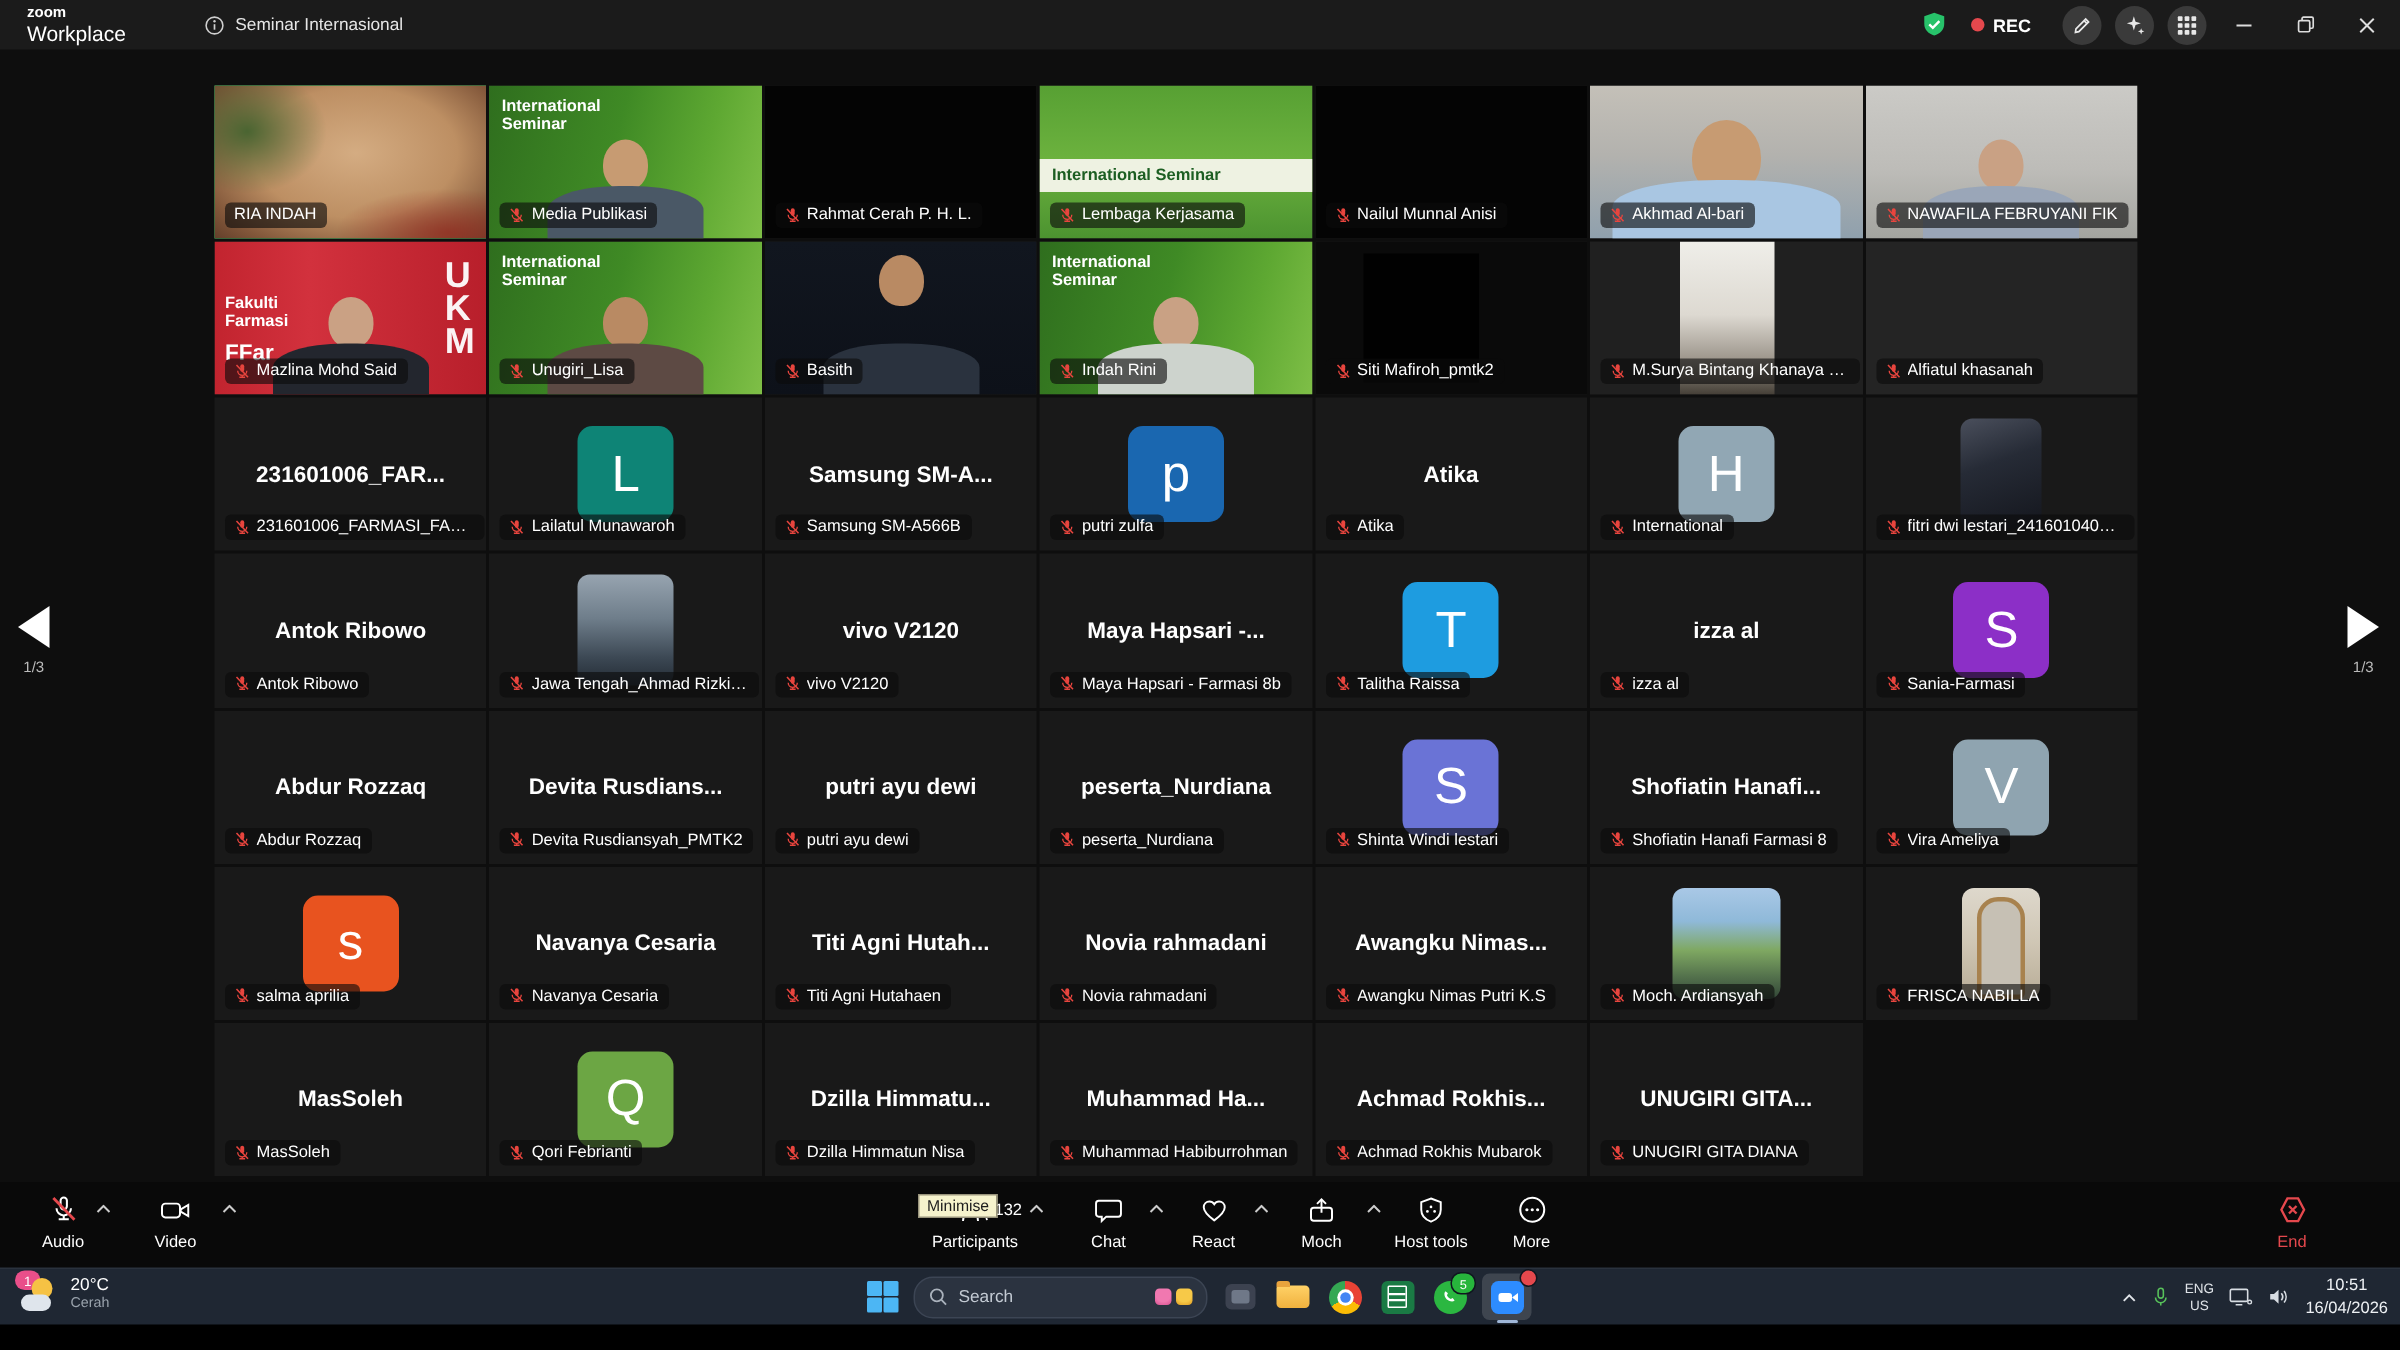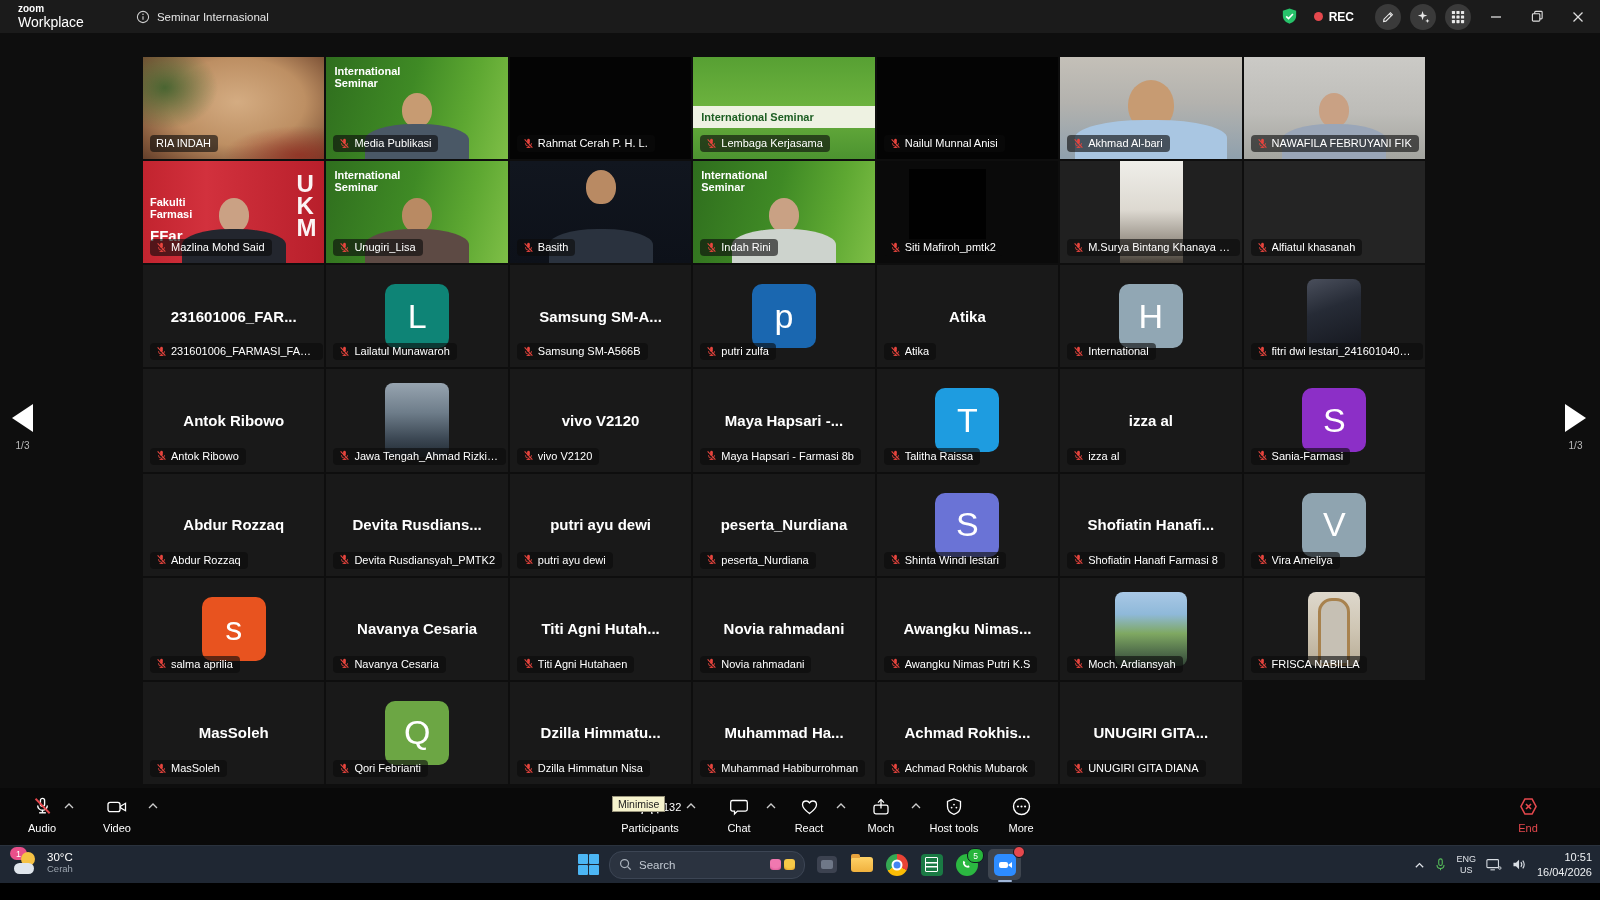--- a/index.html
+++ b/index.html
@@ -121,21 +121,21 @@
   .ic-wa{width:22px;height:22px;border-radius:50%;background:#2bb741;display:flex;align-items:center;justify-content:center;}
   .badge-num{position:absolute;top:-3px;right:-4px;min-width:13px;height:13px;border-radius:7px;background:#27b53c;border:1.5px solid #10161f;color:#fff;font-size:8.5px;display:flex;align-items:center;justify-content:center;padding:0 1px;}
   .zoomwrap{width:33px;height:31px;border-radius:5px;background:rgba(255,255,255,.14);display:flex;align-items:center;justify-content:center;position:relative;cursor:pointer;}
   .zoomwrap::after{content:"";position:absolute;bottom:-2px;left:50%;transform:translateX(-50%);width:14px;height:2.5px;border-radius:2px;background:#9fb6d8;}
   .ic-zoom{width:22px;height:22px;border-radius:5px;background:#2d8cff;display:flex;align-items:center;justify-content:center;position:relative;}
   .ic-zoom i{width:9px;height:6px;background:#fff;border-radius:2px;position:relative;display:block;margin-left:-3px;}
   .ic-zoom i::after{content:"";position:absolute;left:9px;top:0;border-top:3px solid transparent;border-bottom:3px solid transparent;border-right:4px solid #fff;}
   .zbadge{position:absolute;top:-3px;right:-4px;width:10px;height:10px;border-radius:50%;background:#e5484d;border:1.5px solid #10161f;}
   .tray{position:absolute;right:8px;top:0;height:37px;display:flex;align-items:center;gap:10px;}
   .lang{font-size:9px;color:#dfe3e8;text-align:center;line-height:1.15;cursor:pointer;}
-  .clock{font-size:11px;color:#eef1f4;text-align:right;line-height:1.3;cursor:pointer;}
+  .clock{font-size:11px;color:#eef1f4;text-align:center;line-height:1.3;cursor:pointer;}
   .bottomfill{position:absolute;left:0;right:0;top:882px;height:18px;background:#000;}
 </style>
 </head>
 <body>
 
 <div id="root">
 
   <header class="titlebar">
     <div class="logo">
       <div class="l1">zoom</div>
@@ -1061,21 +1061,21 @@
   </footer>
 
   <div class="taskbar">
     <div class="weather">
       <div class="wicon">
         <span class="badge">1</span>
         <span class="sun"></span>
         <span class="cloud"></span>
       </div>
       <div class="wtext">
-        <div class="temp">30°C</div>
+        <div class="temp">20°C</div>
         <div class="cond">Cerah</div>
       </div>
     </div>
 
     <div class="centerbar">
       <div class="start">
           <i></i>
           <i></i>
           <i></i>
           <i></i>

